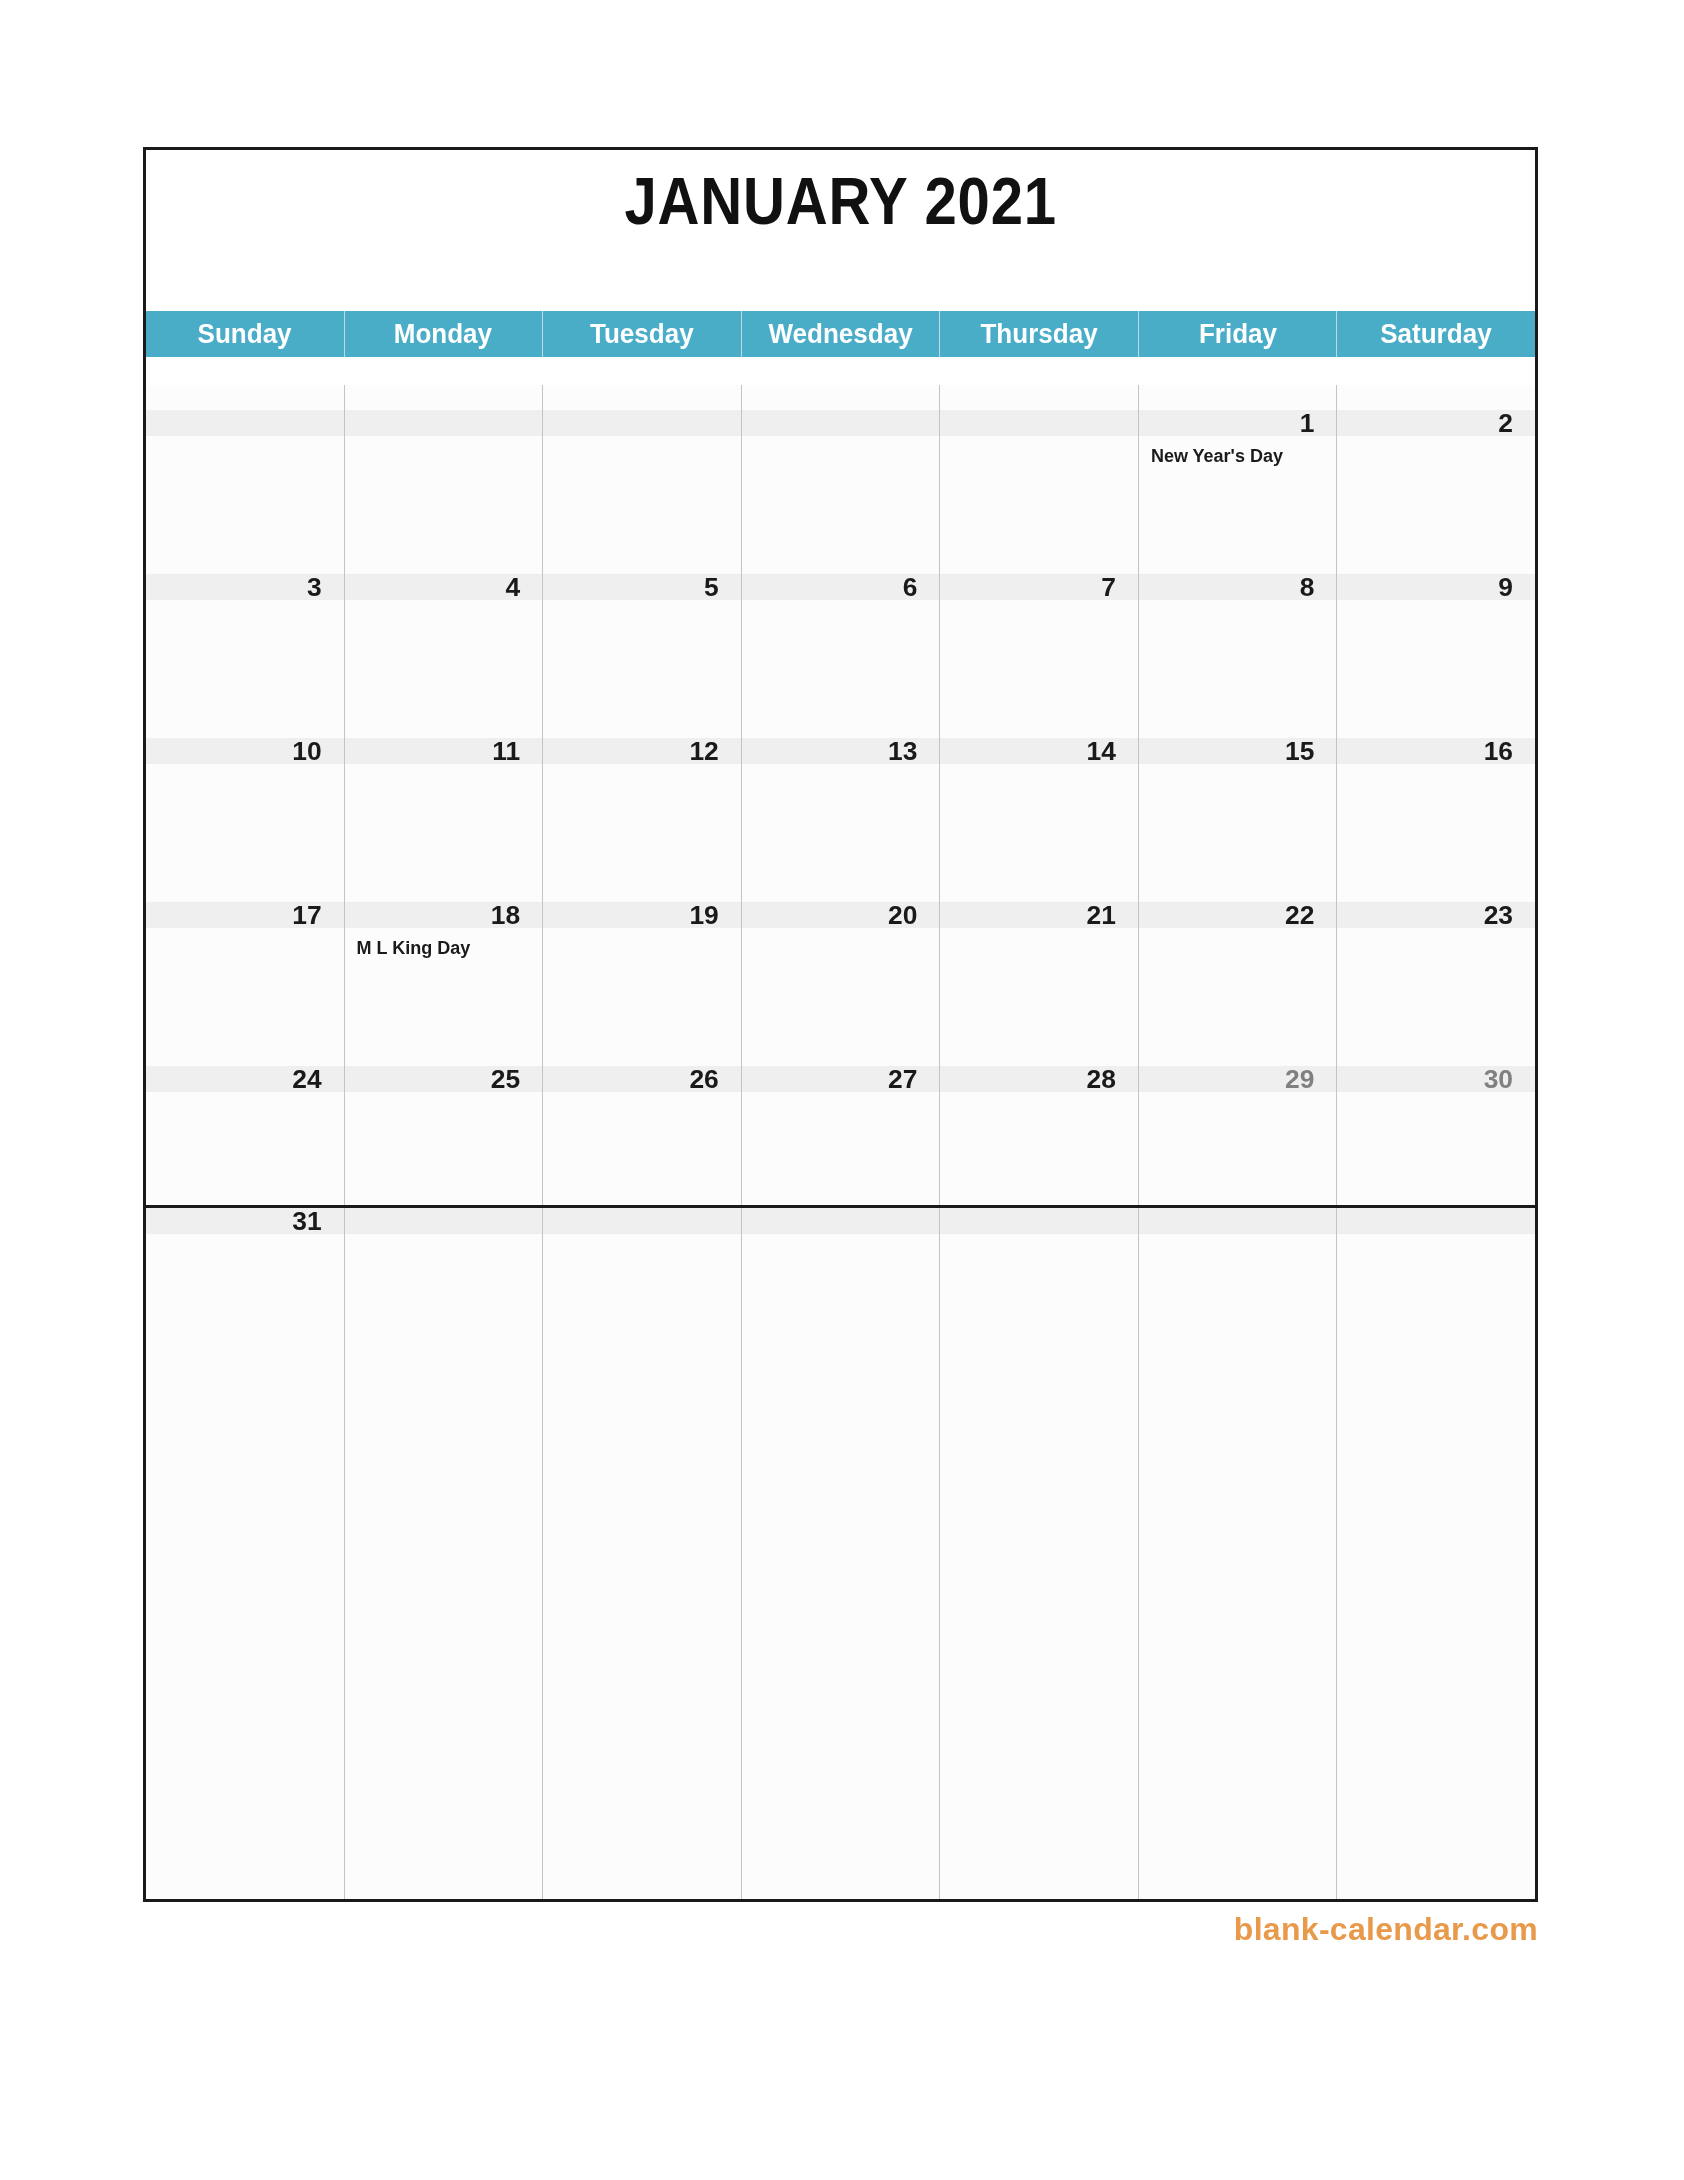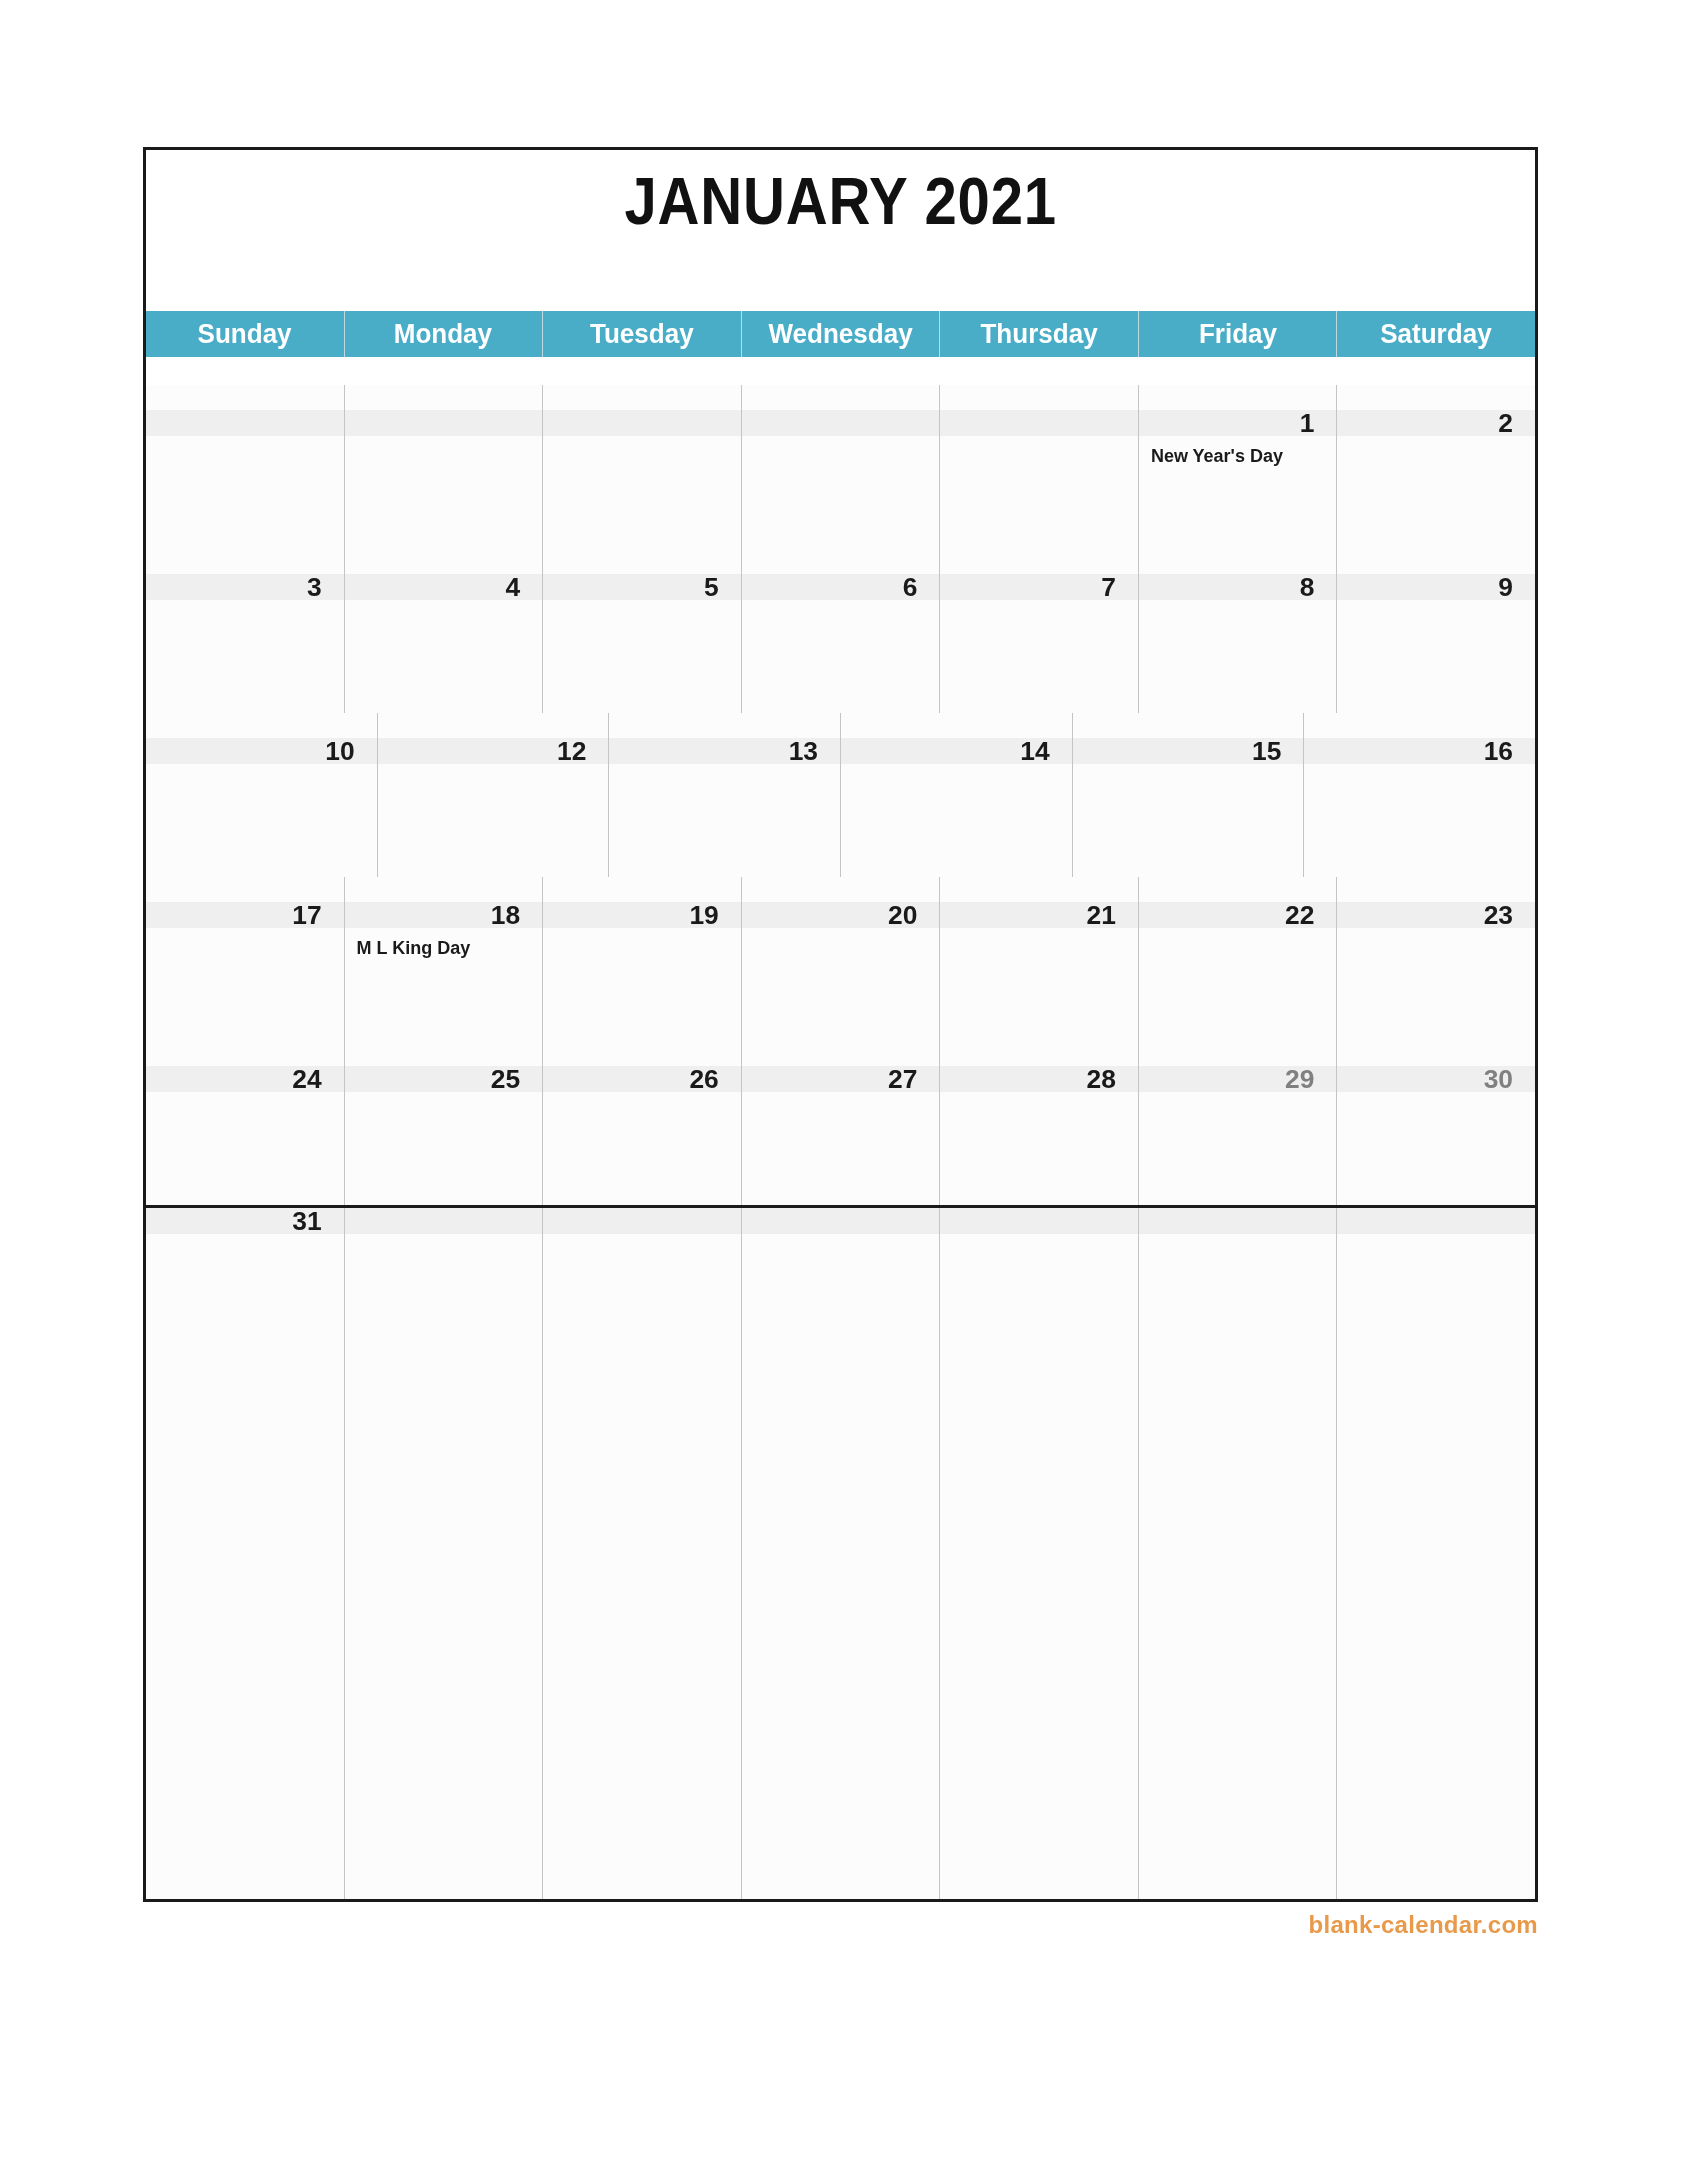--- a/index.html
+++ b/index.html
@@ -157,21 +157,21 @@
   #footer-watermark {
     position: absolute;
     left: 0;
     top: 1911px;
     width: 1538px;
     text-align: right;
     padding-right: 0px;
     box-sizing: border-box;
   }
   #watermark-text {
-    font-size: 24px;
+    font-size: 32px;
     font-weight: bold;
     color: #e8994a;
     letter-spacing: 0.3px;
     margin-left: 7px;
   }
 </style>
 </head>
 <body>
 
 <div id="calendar-frame">
@@ -313,20 +313,27 @@
         <div class="day-cell">
           <div class="cell-spacer"></div>
           <div class="date-band">
             <span class="date-number">10</span>
           </div>
           <div class="event-area"></div>
         </div>
         <div class="day-cell">
           <div class="cell-spacer"></div>
           <div class="date-band">
+            <span class="date-number">11</span>
+          </div>
+          <div class="event-area"></div>
+        </div>
+        <div class="day-cell">
+          <div class="cell-spacer"></div>
+          <div class="date-band">
             <span class="date-number">12</span>
           </div>
           <div class="event-area"></div>
         </div>
         <div class="day-cell">
           <div class="cell-spacer"></div>
           <div class="date-band">
             <span class="date-number">13</span>
           </div>
           <div class="event-area"></div>

